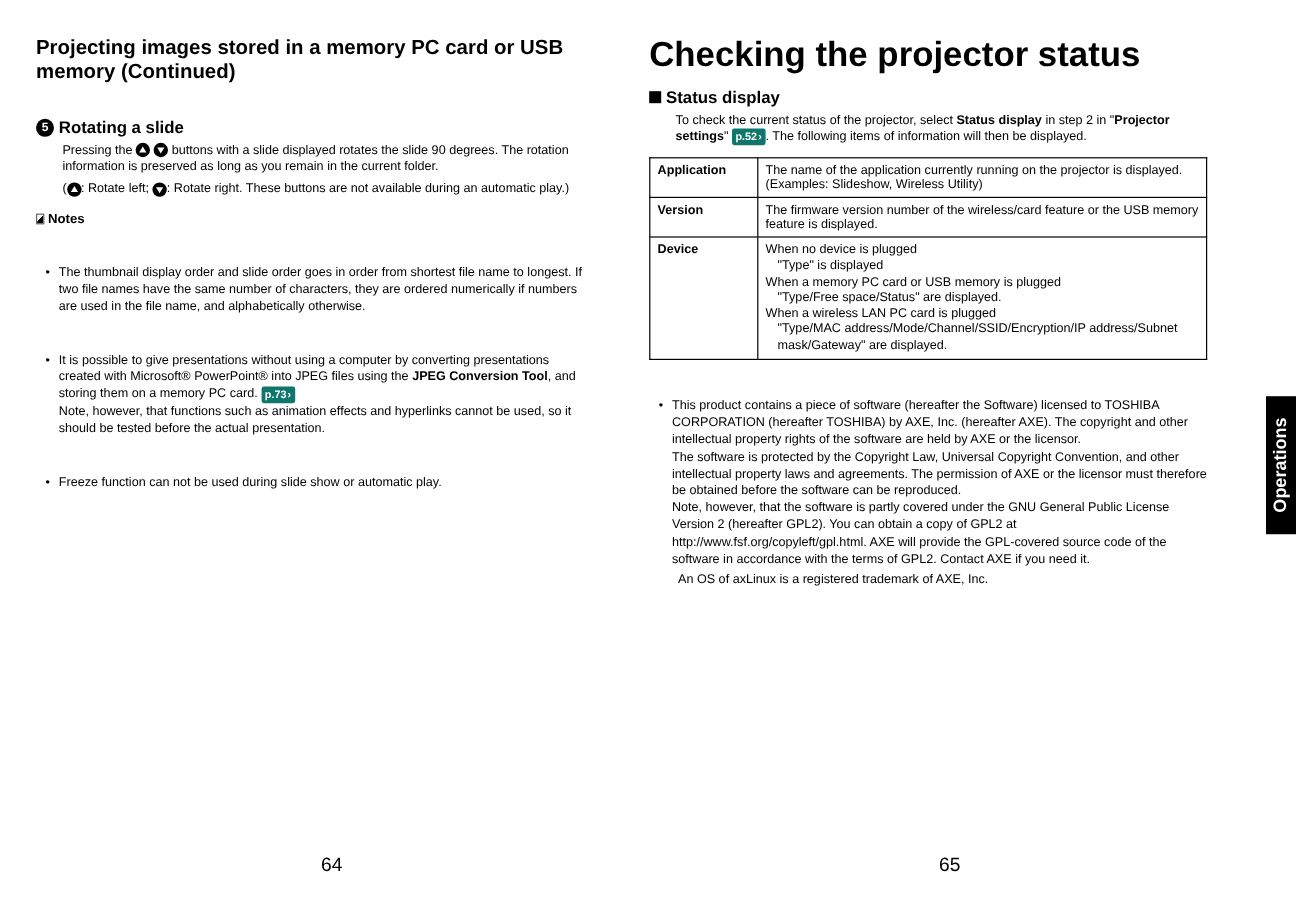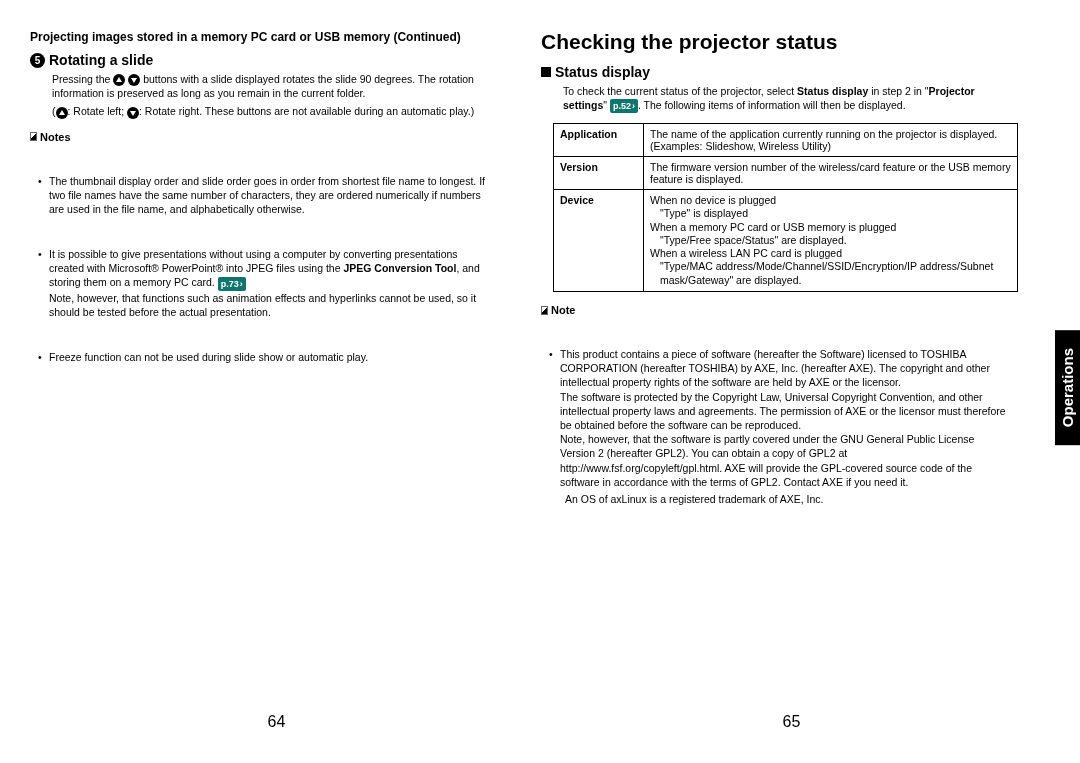--- a/index.html
+++ b/index.html
@@ -13,22 +13,22 @@
     color: #000;
   }
   .spread {
     display: flex;
     width: 100%;
     height: 100%;
     padding: 30px 20px 30px 30px;
   }
   .page { flex: 1; padding-right: 28px; position: relative; }
   .page.right { padding-left: 18px; padding-right: 54px; }
-  .cont-hdr { font-weight: bold; font-size: 12px; margin-bottom: 8px; }
-  .big-title { font-weight: bold; font-size: 21px; margin-bottom: 10px; }
+  .cont-hdr { font-weight: bold; font-size: 17px; margin-bottom: 28px; }
+  .big-title { font-weight: bold; font-size: 29px; margin-bottom: 10px; }
   .section-hdr { font-weight: bold; font-size: 14px; margin-bottom: 4px; display: flex; align-items: center; gap: 4px; }
   .square { display: inline-block; width: 10px; height: 10px; background: #000; }
   .circ-num {
     display: inline-flex; align-items: center; justify-content: center;
     width: 15px; height: 15px; border-radius: 50%; background: #000;
     color: #fff; font-size: 10px; font-weight: bold;
   }
   .body-indent { padding-left: 22px; }
   .para { font-size: 10.5px; line-height: 1.35; margin-bottom: 4px; }
   .btn-up, .btn-down {
@@ -50,21 +50,21 @@
   ul.bullets { list-style: none; padding-left: 12px; }
   ul.bullets li { position: relative; font-size: 10.5px; line-height: 1.35; margin-bottom: 4px; padding-left: 7px; margin-top: 31px; }
   ul.bullets li::before { content: "•"; position: absolute; left: -4px; }
   .page-badge {
     display: inline-block; background: #0f766e; color: #fff;
     font-size: 9px; font-weight: bold; padding: 1px 3px; border-radius: 2px;
     vertical-align: middle;
   }
   .page-badge .arrow { display: inline-block; margin-left: 1px; }
   table.status {
-    border-collapse: collapse; width: 100%; margin: 10px 12px; font-size: 10.5px;
+    border-collapse: collapse; width: 100%; margin: 10px 0; font-size: 10.5px;
   }
   table.status td { border: 1px solid #000; padding: 4px 6px; vertical-align: top; }
   table.status td.h { font-weight: bold; width: 90px; }
   .sub { padding-left: 10px; line-height: 1.35; }
   .page-num { position: absolute; bottom: 2px; font-size: 16px; }
   .page-num.l { left: 50%; transform: translateX(-50%); }
   .page-num.r { left: 50%; transform: translateX(-50%); }
   .side-tab {
     position: absolute; right: 0; top: 330px;
     background: #000; color: #fff; font-weight: bold;
@@ -147,24 +147,20 @@
           <div class="sub">"Type" is displayed</div>
           <div>When a memory PC card or USB memory is plugged</div>
           <div class="sub">"Type/Free space/Status" are displayed.</div>
           <div>When a wireless LAN PC card is plugged</div>
           <div class="sub">"Type/MAC address/Mode/Channel/SSID/Encryption/IP address/Subnet mask/Gateway" are displayed.</div>
         </td>
       </tr>
     </tbody>
       </table>
 
-    <div class="notes-hdr">
-      <span class="note-marker"></span>
-      <span>Note</span>
-    </div>
     <ul class="bullets">
       <li style="white-space:pre-line;">This product contains a piece of software (hereafter the Software) licensed to TOSHIBA CORPORATION (hereafter TOSHIBA) by AXE, Inc. (hereafter AXE). The copyright and other intellectual property rights of the software are held by AXE or the licensor.
 The software is protected by the Copyright Law, Universal Copyright Convention, and other intellectual property laws and agreements. The permission of AXE or the licensor must therefore be obtained before the software can be reproduced.
 Note, however, that the software is partly covered under the GNU General Public License Version 2 (hereafter GPL2). You can obtain a copy of GPL2 at http://www.fsf.org/copyleft/gpl.html. AXE will provide the GPL-covered source code of the software in accordance with the terms of GPL2. Contact AXE if you need it.</li>
     </ul>
 
     <p class="trademark">An OS of axLinux is a registered trademark of AXE, Inc.</p>
 
     <div class="page-num r">65</div>
   </div>

